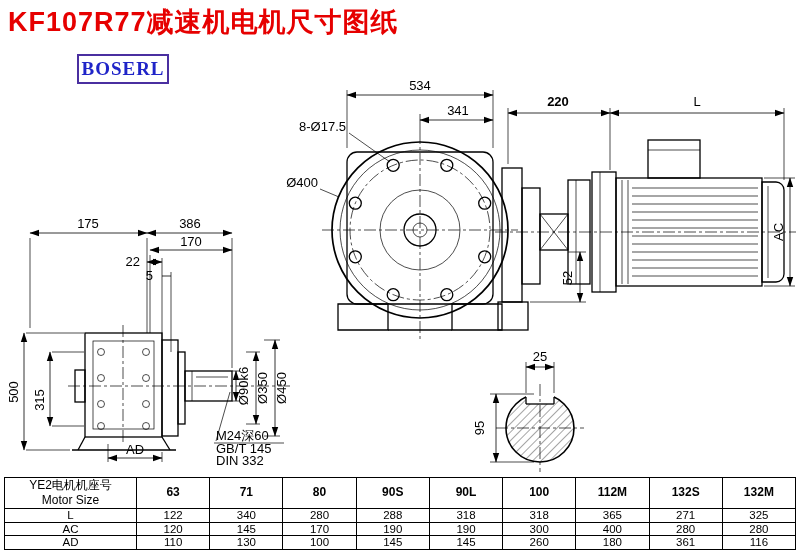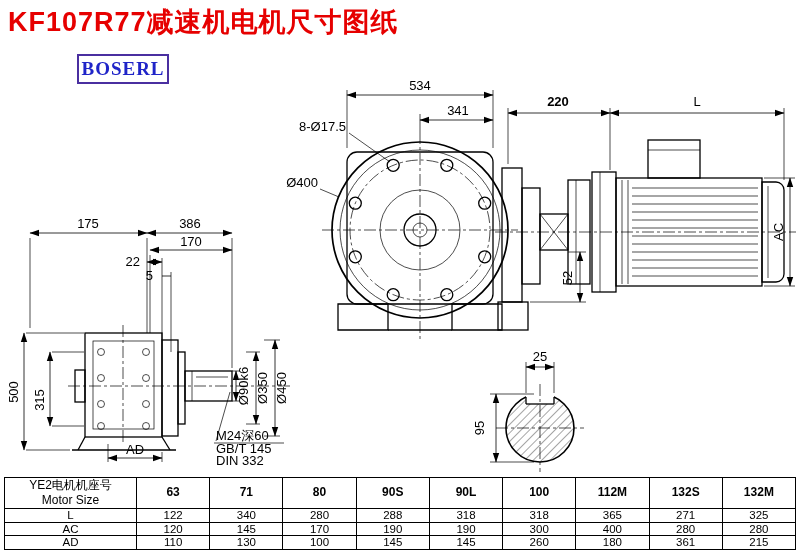--- a/index.html
+++ b/index.html
@@ -280,18 +280,18 @@
     <tr class="datarow">
       <th>AD</th>
       <td>110</td>
       <td>130</td>
       <td>100</td>
       <td>145</td>
       <td>145</td>
       <td>260</td>
       <td>180</td>
       <td>361</td>
-      <td>215</td>
+      <td>116</td>
     </tr>
   </tbody>
     </table>
 
 </div>
 
 </body></html>

